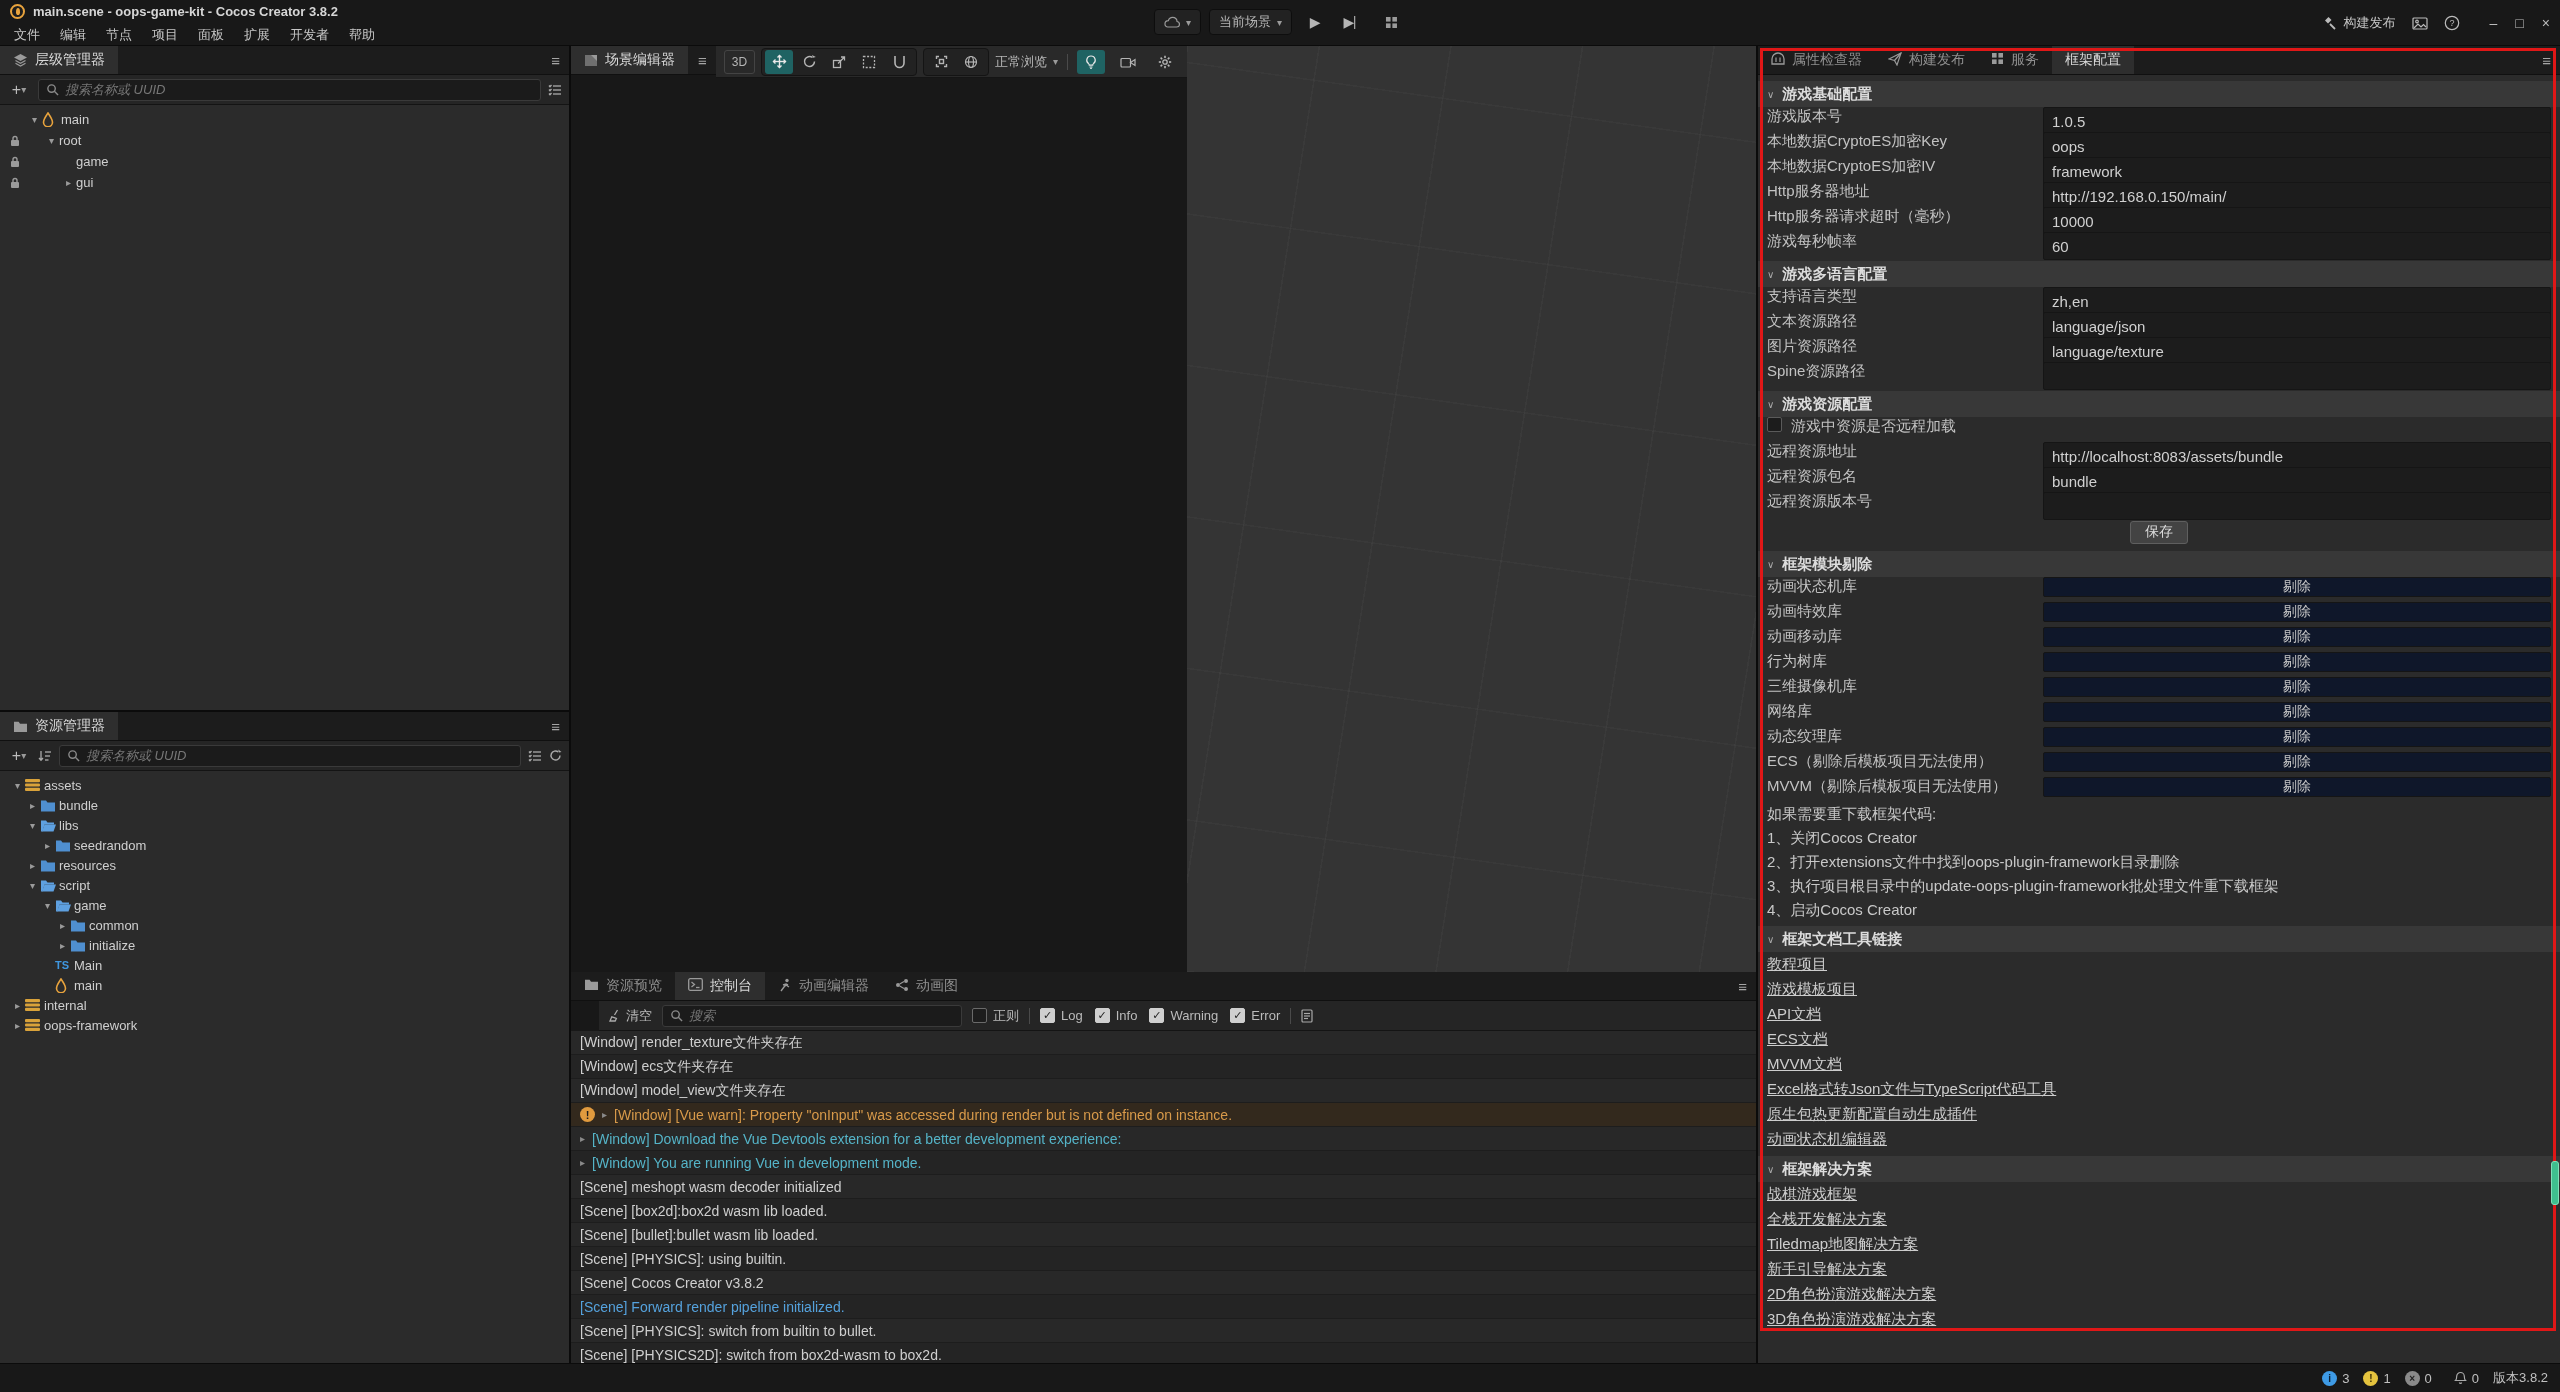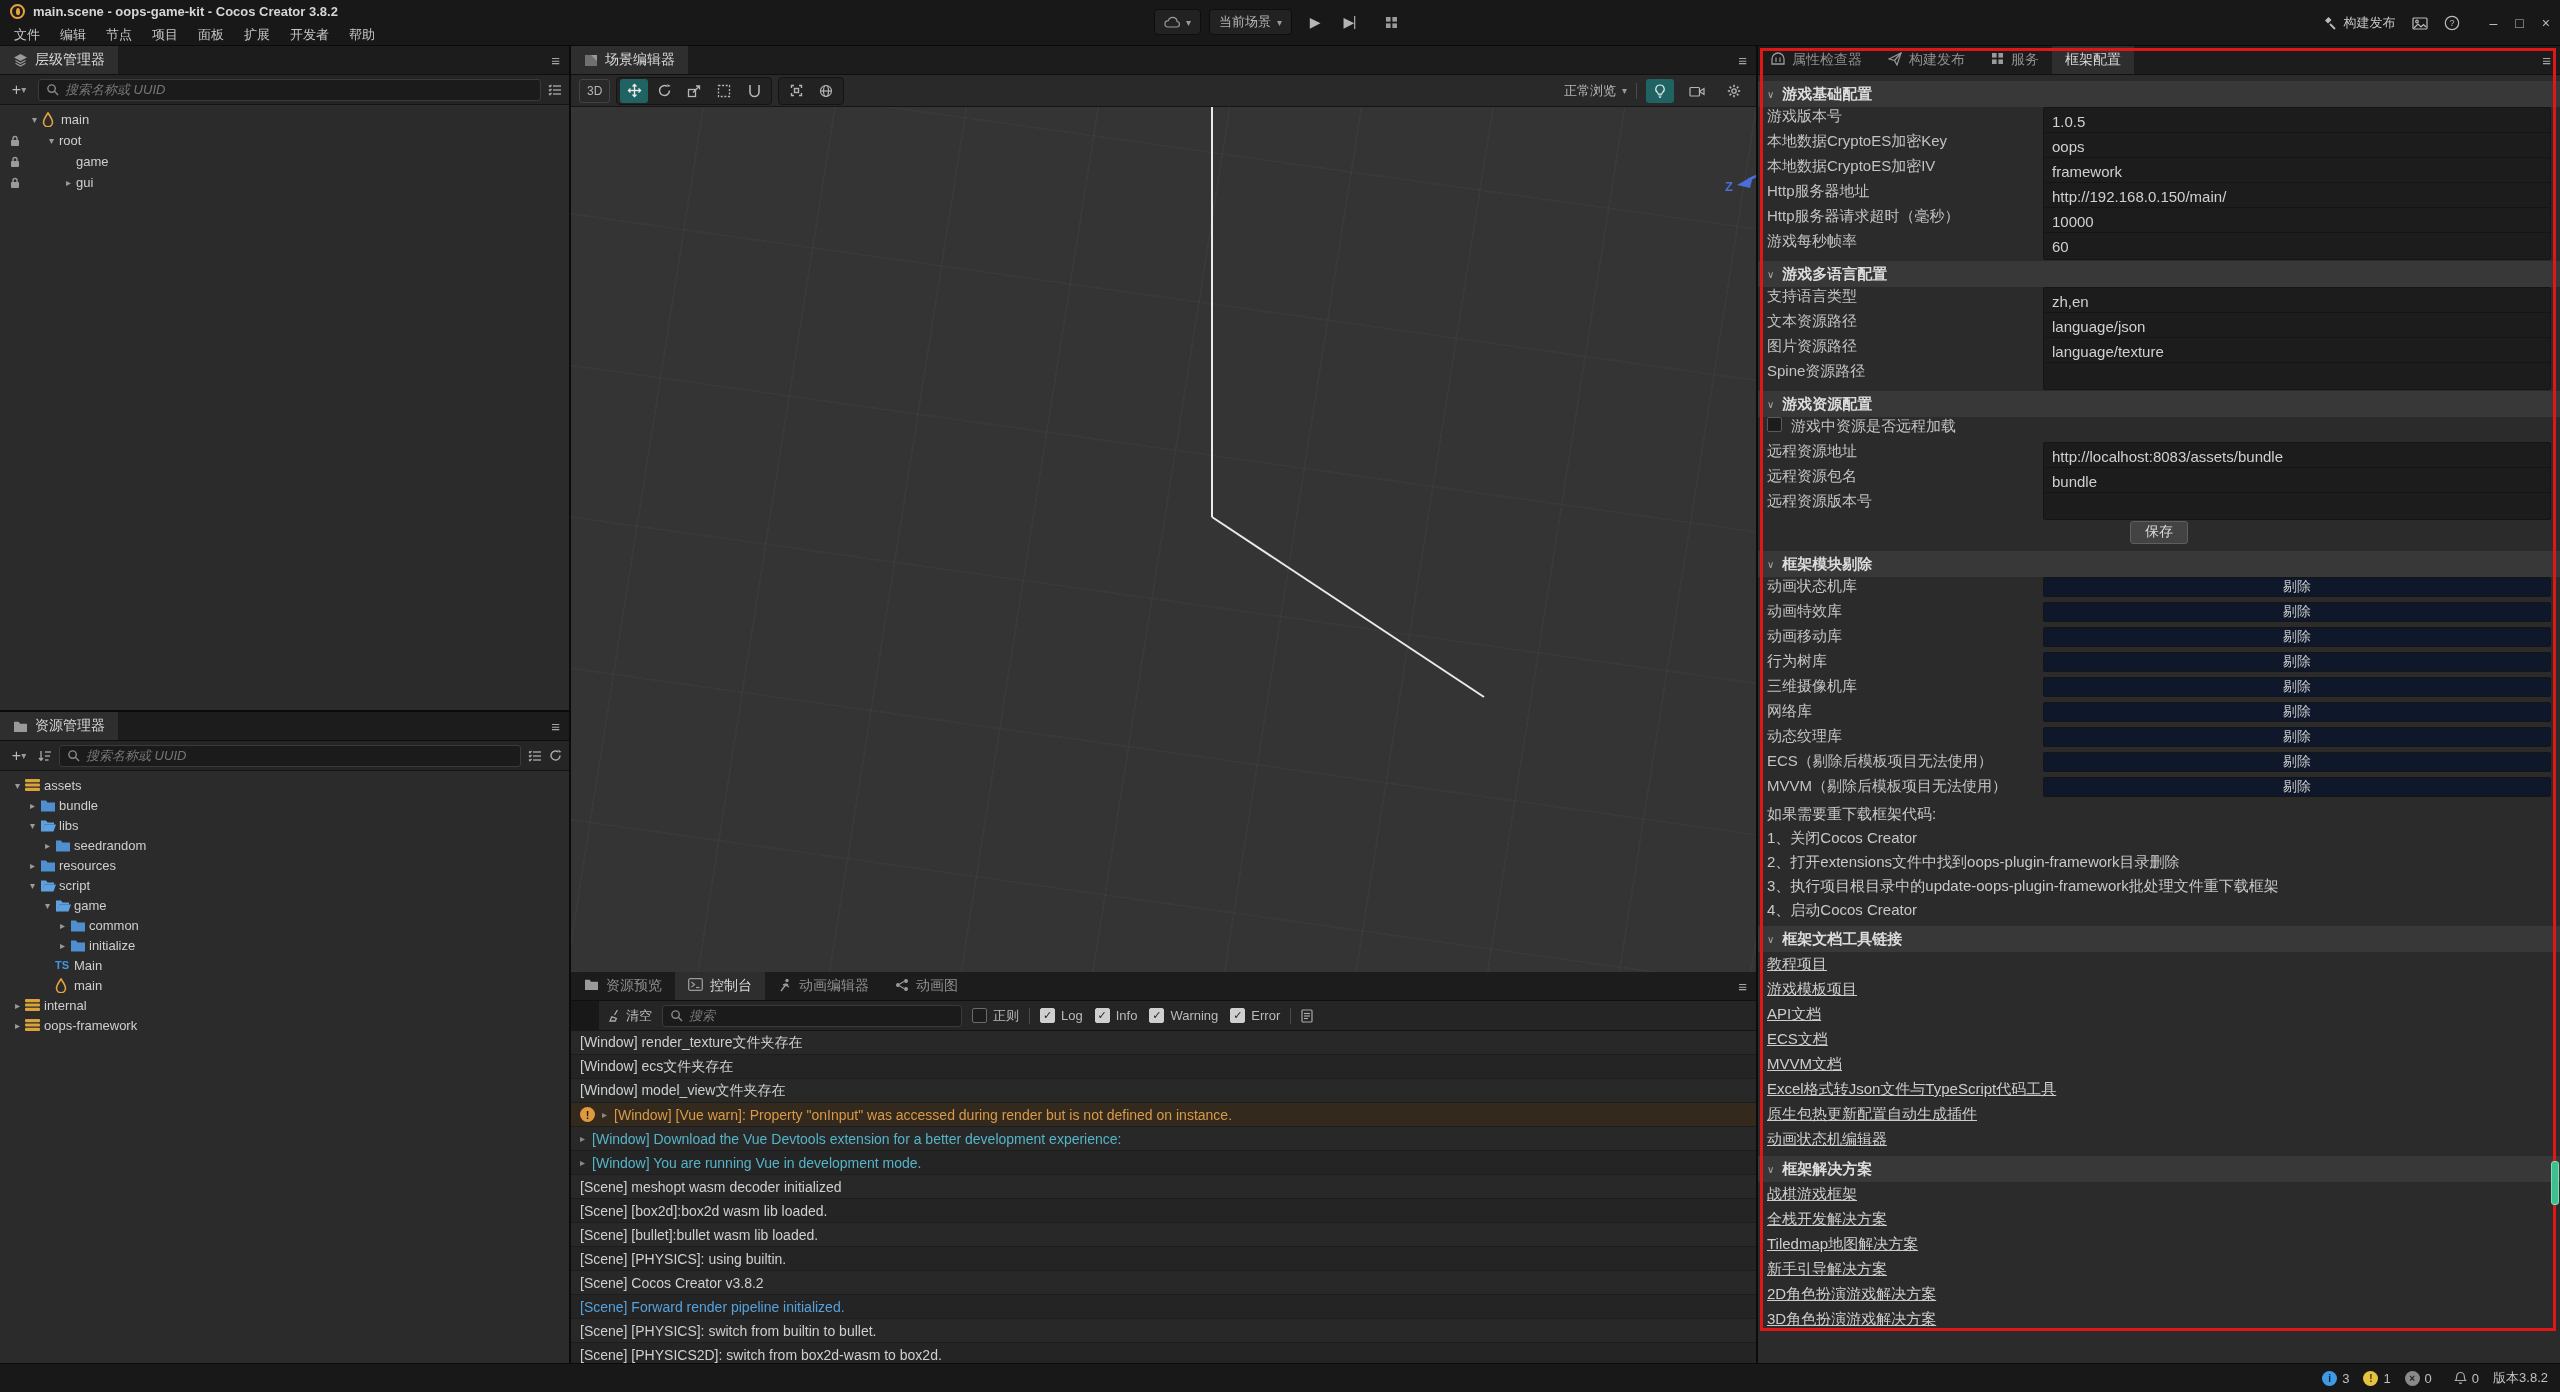--- a/index.html
+++ b/index.html
@@ -43,21 +43,21 @@
 
   .tree { flex:1; background:#2b2b2b; padding-top:4px; overflow:hidden; position:relative; }
   .tree-row { height:21px; display:flex; align-items:center; font-size:13px; color:#cfcfcf; position:relative; white-space:nowrap; }
   .tree-row .arrow { width:15px; color:#9a9a9a; font-size:10px; text-align:center; flex:none; }
   .tree-row .ticon { width:19px; display:flex; align-items:center; flex:none; }
   .tree-row .lock { position:absolute; left:9px; top:4px; }
   .ts-badge { font-size:11px; font-weight:bold; color:#3f97e0; }
   .assets .tree-row { height:20px; }
 
   
-  .scene-area { height:926px; display:flex; flex-direction:column; flex:none; }
+  .scene-area { height:926px; display:flex; flex-direction:row; flex:none; }
   .scene-toolbar { height:32px; background:#292929; border-bottom:1px solid #151515; display:flex; align-items:center; gap:6px; padding:0 8px; flex:none; }
   .tool-btn { width:28px; height:24px; display:flex; align-items:center; justify-content:center; border-radius:3px; color:#b5b5b5; }
   .tool-btn.active { background:#1f6363; }
   .tool-group { display:flex; align-items:center; gap:2px; background:#222; border:1px solid #141414; border-radius:4px; padding:1px 3px; }
   .mode3d { height:24px; padding:0 7px; border:1px solid #444; border-radius:3px; color:#b5b5b5; font-size:12px; display:flex; align-items:center; }
   .scene-toolbar-right { margin-left:auto; display:flex; align-items:center; gap:9px; }
   .viewmode { display:flex; align-items:center; gap:6px; font-size:13px; color:#b5b5b5; }
   .vdiv { width:1px; height:16px; background:#4a4a4a; }
   .viewport { flex:1; position:relative; background:#343434;
     background-image:

